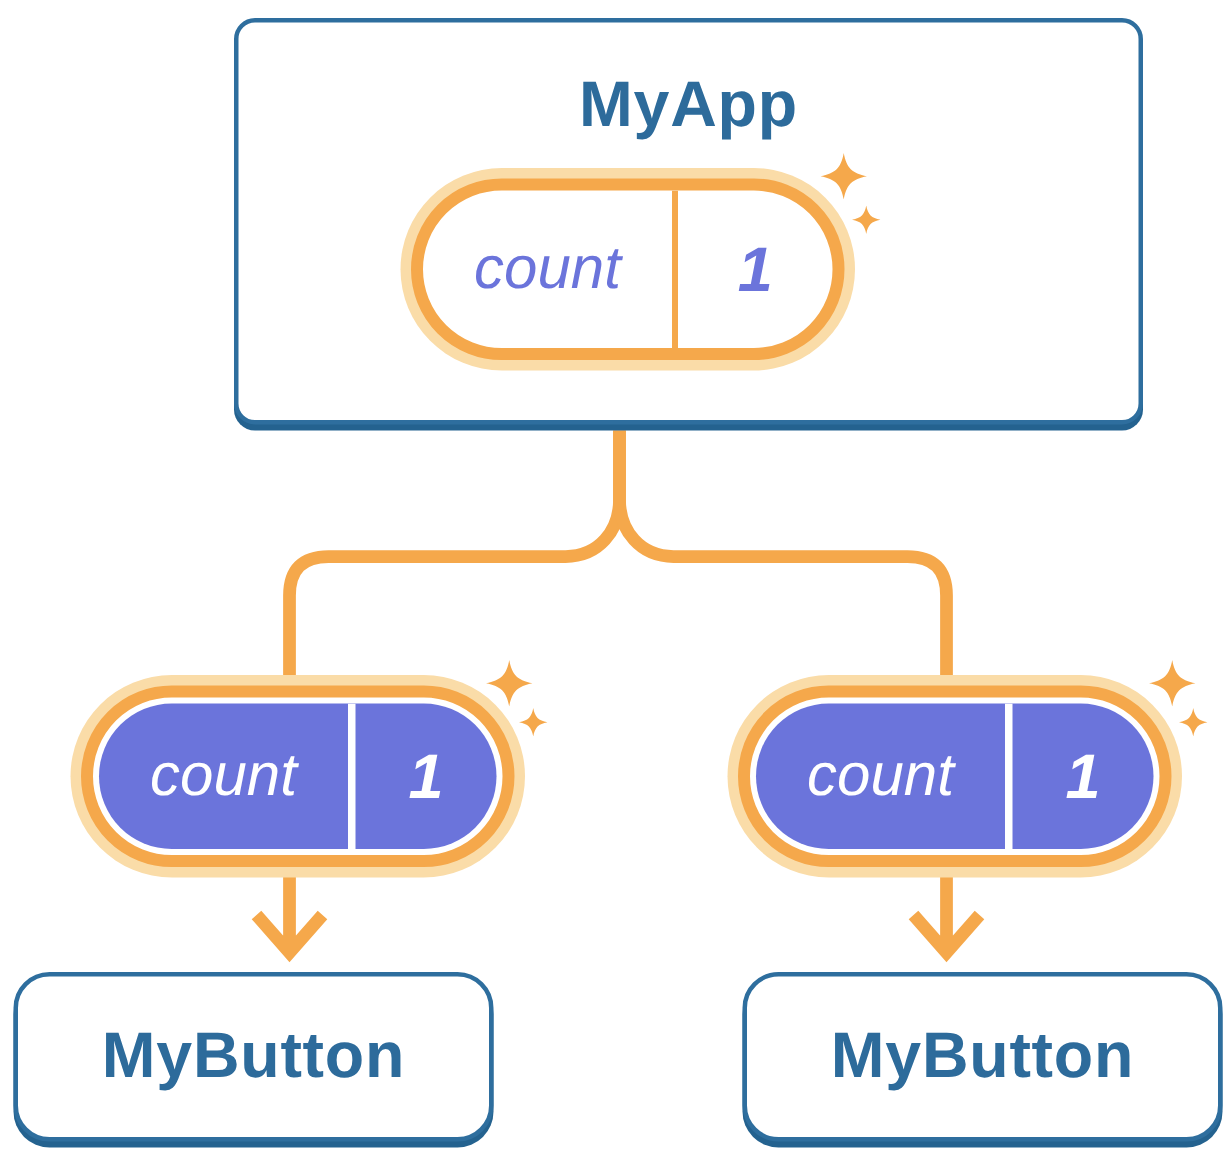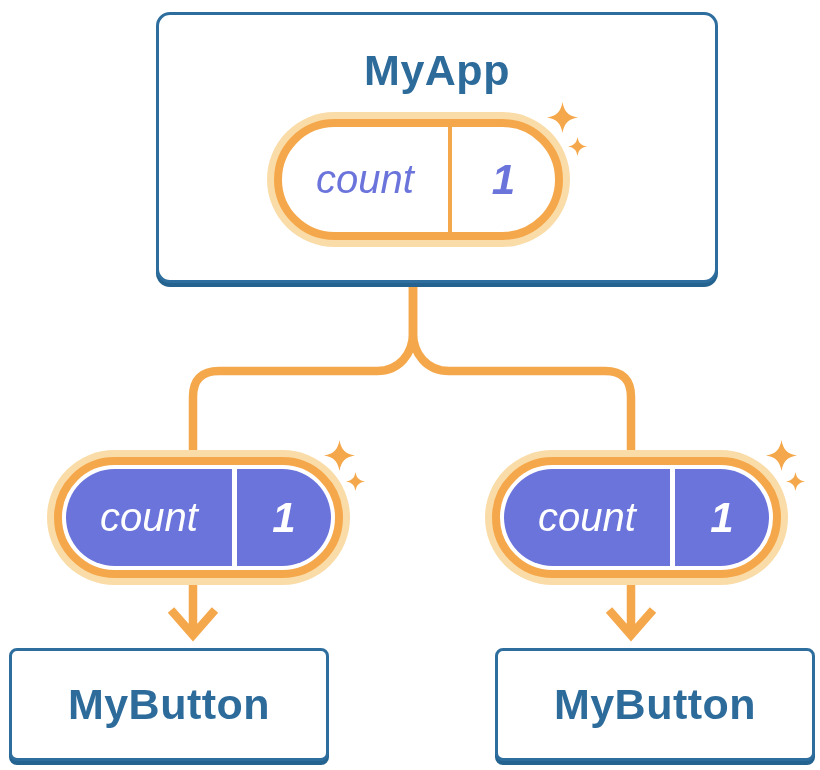--- a/index.html
+++ b/index.html
@@ -21,22 +21,22 @@
     overflow:hidden;
   }
   
   .card{
     position:absolute;
     background:#fff;
     border:3px solid var(--card-border);
     border-radius:14px;
     box-shadow:0 4px 0 var(--card-shadow);
   }
-  .card-root{left:156px;top:12px;width:562px;height:271px;}
-  .card-leaf{width:320px;height:113px;display:flex;align-items:center;justify-content:center;border-radius:8px;}
+  .card-root{left:156px;top:12px;width:606px;height:271px;}
+  .card-leaf{width:320px;height:113px;display:flex;align-items:center;justify-content:center;border-radius:24px;}
   .card-leaf-left{left:9px;top:648px;}
   .card-leaf-right{left:495px;top:648px;}
   .comp-title{
     color:var(--title-text);
     font-size:43px;font-weight:700;
     letter-spacing:0.5px;
   }
   .root-title{
     position:absolute;left:0;top:31px;width:100%;
     text-align:center;

